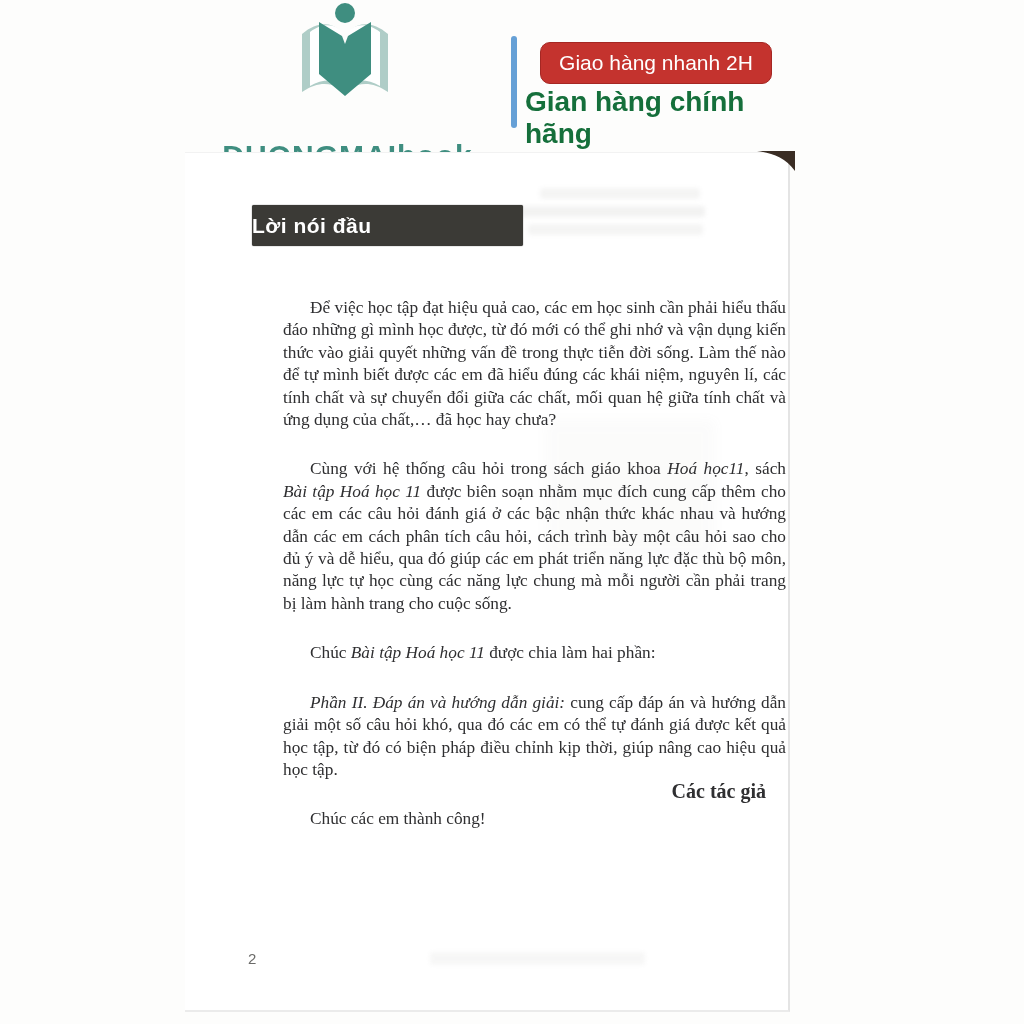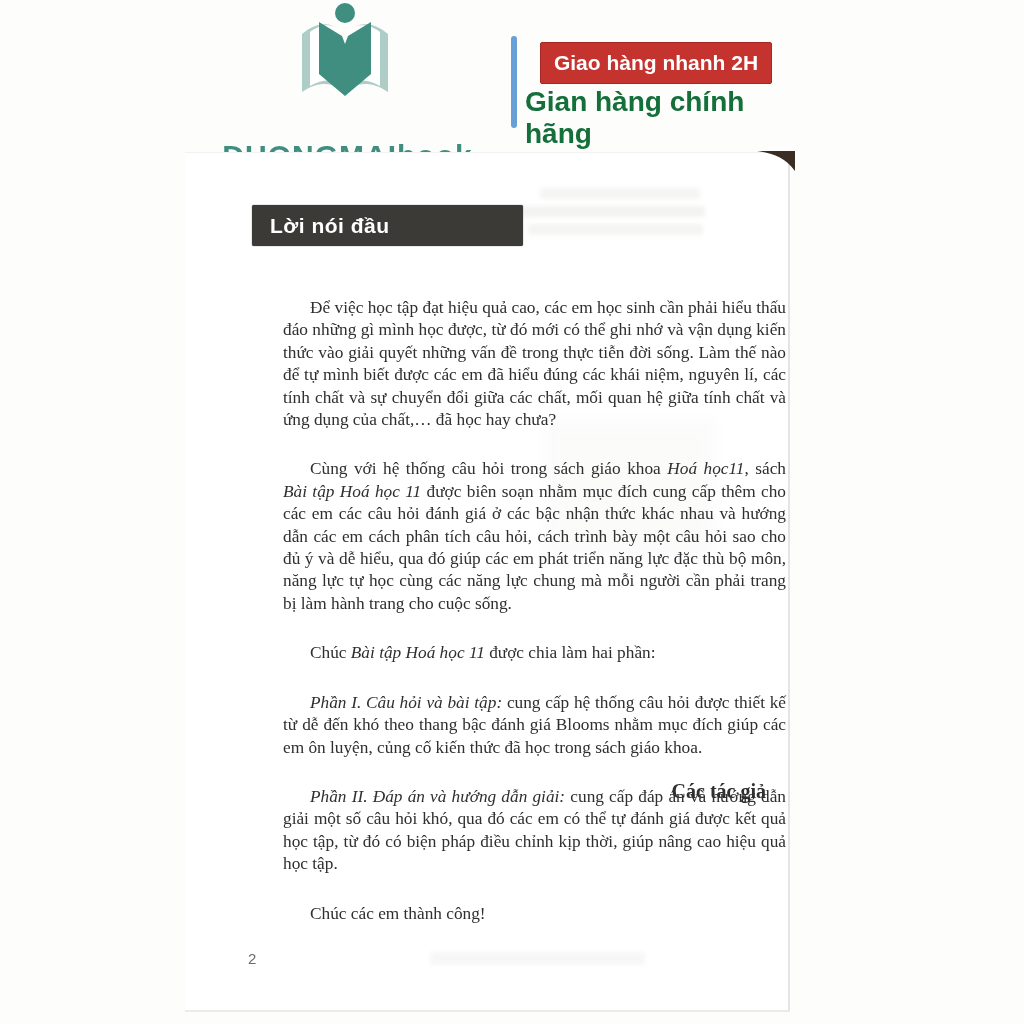--- a/index.html
+++ b/index.html
@@ -8,39 +8,39 @@
   .canvas { position:relative; width:1024px; height:1024px; background:#fdfdfc; }
 
   
   .logo-box { position:absolute; left:288px; top:2px; width:114px; height:98px; }
   .brand-name { position:absolute; left:205px; top:108px; width:285px; text-align:center;
                 font-family:"Liberation Sans", sans-serif; font-weight:bold;
                 font-size:30px; letter-spacing:1px; color:#3F8E80;margin-top:31px; }
   .divider { position:absolute; left:511px; top:36px; width:6px; height:92px;
              background:#66A0D6; border-radius:3px; }
   .badge { position:absolute; left:540px; top:42px; width:232px; height:42px;
-           background:#C4332E; border-radius:2px; border:1px solid #a52723;
+           background:#C4332E; border-radius:10px; border:1px solid #a52723;
            display:flex; align-items:center; justify-content:center;
-           font-family:"Liberation Sans", sans-serif; font-weight:bold;
+           font-family:"Liberation Sans", sans-serif; font-weight:normal;
            font-size:21px; color:#ffffff; }
   .tagline { position:absolute; left:525px; top:86px; width:290px; text-align:left;
              font-family:Liberation Sans, sans-serif; font-weight:bold;
              font-size:28px; color:#156F3B; }
 
   
   .page { position:absolute; left:185px; top:152px; width:605px; height:860px;
           background:#ffffff;
           border-top:1px solid rgba(0,0,0,0.05);
           border-right:2px solid rgba(0,0,0,0.10);
           border-bottom:2px solid rgba(0,0,0,0.08); }
   .corner-fold { position:absolute; left:757px; top:149px; width:38px; height:24px; }
 
   .preface-bar { position:absolute; left:252px; top:205px; width:271px; height:41px;
                  background:#3B3A36; border-radius:2px; box-shadow:0 0 1px #222;
-                 display:flex; align-items:center; padding-left:18px;
+                 display:flex; align-items:center; 
                  font-family:"Liberation Sans", sans-serif; font-weight:bold;
                  font-size:21px; color:#ffffff; letter-spacing:0.5px; }
 
   
   .ghost { position:absolute; background:#9a9a96; opacity:0.10; filter:blur(2px); border-radius:3px; }
   .ghost.g1 { left:540px; top:188px; width:160px; height:11px; }
   .ghost.g2 { left:520px; top:206px; width:185px; height:11px; opacity:0.12; }
   .ghost.g3 { left:528px; top:224px; width:175px; height:11px; }
   .ghost.g4 { left:430px; top:952px; width:215px; height:13px; opacity:0.08; }
   .ghost.g5 { left:545px; top:420px; width:170px; height:140px; opacity:0.035; filter:blur(6px); }
@@ -92,21 +92,20 @@
   <div class="ghost g5"></div>
 
   <div class="preface-bar">
     <span>Lời nói đầu</span>
   </div>
 
   <div class="body-text">
     <p><span>Để việc học tập đạt hiệu quả cao, các em học sinh cần phải hiểu thấu đáo những gì mình học được, từ đó mới có thể ghi nhớ và vận dụng kiến thức vào giải quyết những vấn đề trong thực tiễn đời sống. Làm thế nào để tự mình biết được các em đã hiểu đúng các khái niệm, nguyên lí, các tính chất và sự chuyển đổi giữa các chất, mối quan hệ giữa tính chất và ứng dụng của chất,… đã học hay chưa?</span></p>
     <p><span>Cùng với hệ thống câu hỏi trong sách giáo khoa </span><span class="it">Hoá học11</span><span>, sách </span><span class="it">Bài tập Hoá học 11</span><span> được biên soạn nhằm mục đích cung cấp thêm cho các em các câu hỏi đánh giá ở các bậc nhận thức khác nhau và hướng dẫn các em cách phân tích câu hỏi, cách trình bày một câu hỏi sao cho đủ ý và dễ hiểu, qua đó giúp các em phát triển năng lực đặc thù bộ môn, năng lực tự học cùng các năng lực chung mà mỗi người cần phải trang bị làm hành trang cho cuộc sống.</span></p>
     <p><span>Chúc </span><span class="it">Bài tập Hoá học 11</span><span> được chia làm hai phần:</span></p>
-    <p><span class="it">Phần I. Câu hỏi và bài tập:</span><span> cung cấp hệ thống câu hỏi được thiết kế từ dễ đến khó theo thang bậc đánh giá Blooms nhằm mục đích giúp các em ôn luyện, củng cố kiến thức đã học trong sách giáo khoa.</span></p>
     <p><span class="it">Phần II. Đáp án và hướng dẫn giải:</span><span> cung cấp đáp án và hướng dẫn giải một số câu hỏi khó, qua đó các em có thể tự đánh giá được kết quả học tập, từ đó có biện pháp điều chỉnh kịp thời, giúp nâng cao hiệu quả học tập.</span></p>
     <p><span>Chúc các em thành công!</span></p>
   </div>
 
   <div class="signature">Các tác giả</div>
   <div class="page-number">2</div>
 
 </div>
 
 </body></html>

